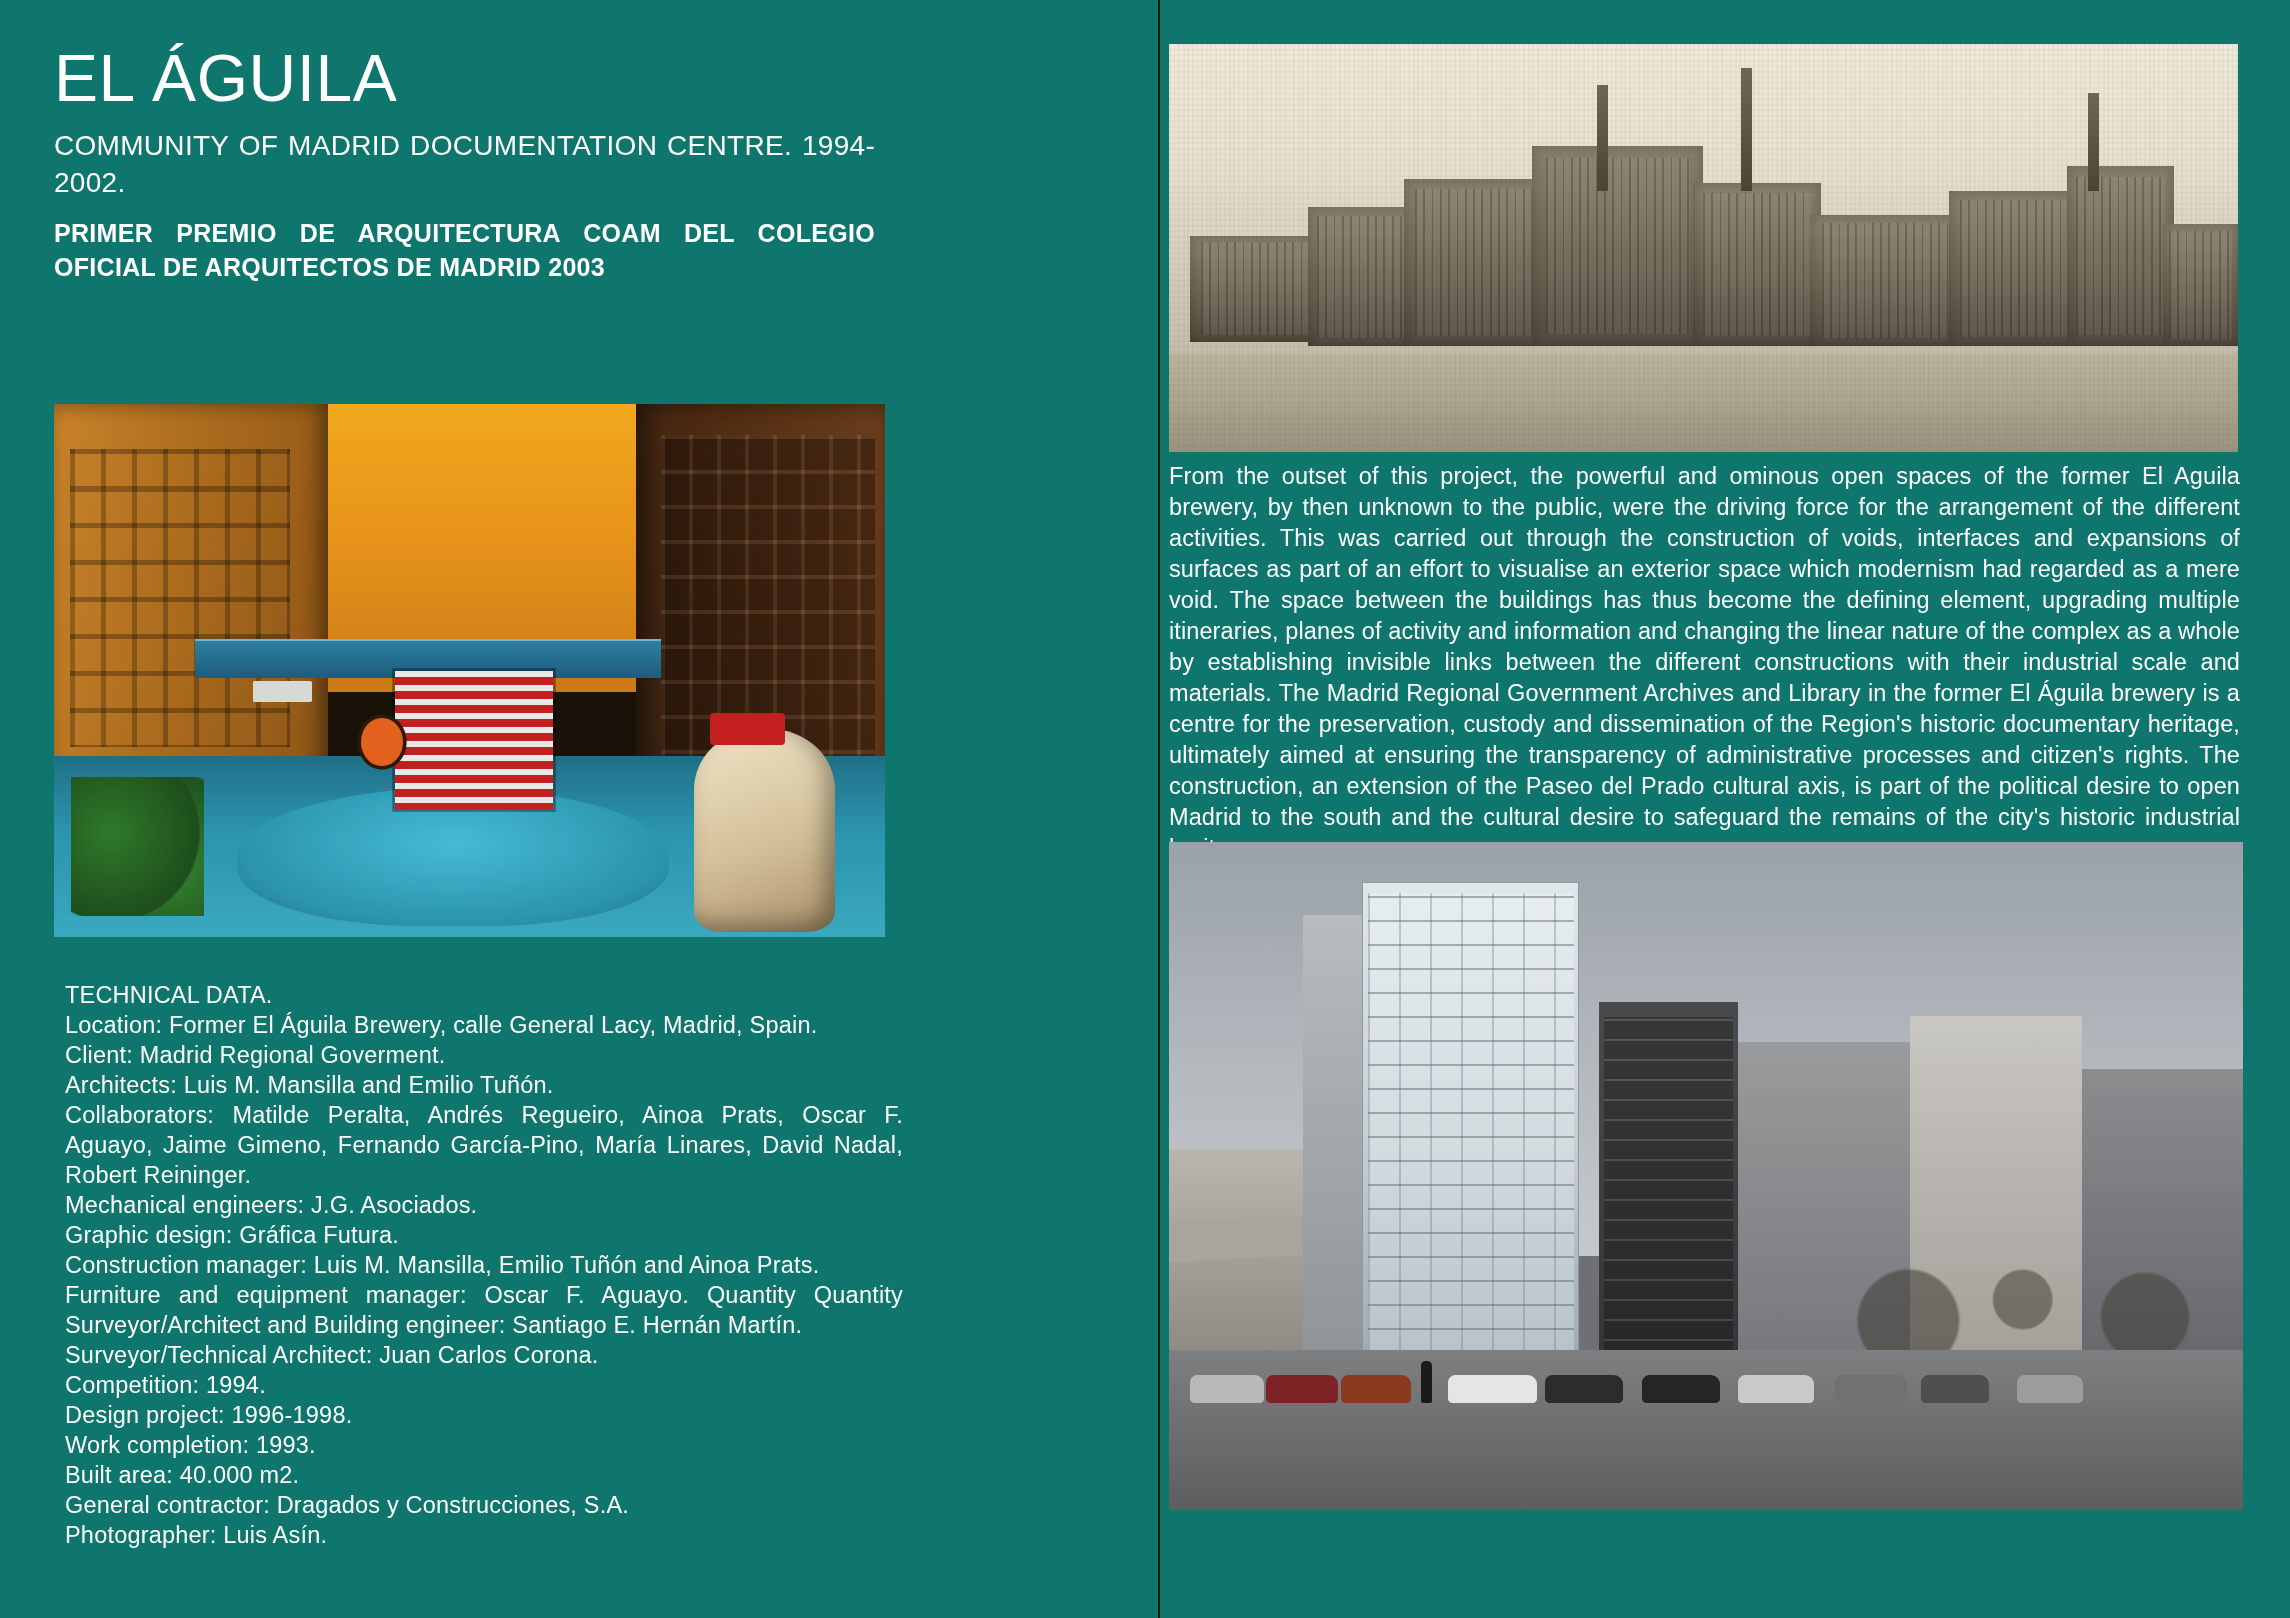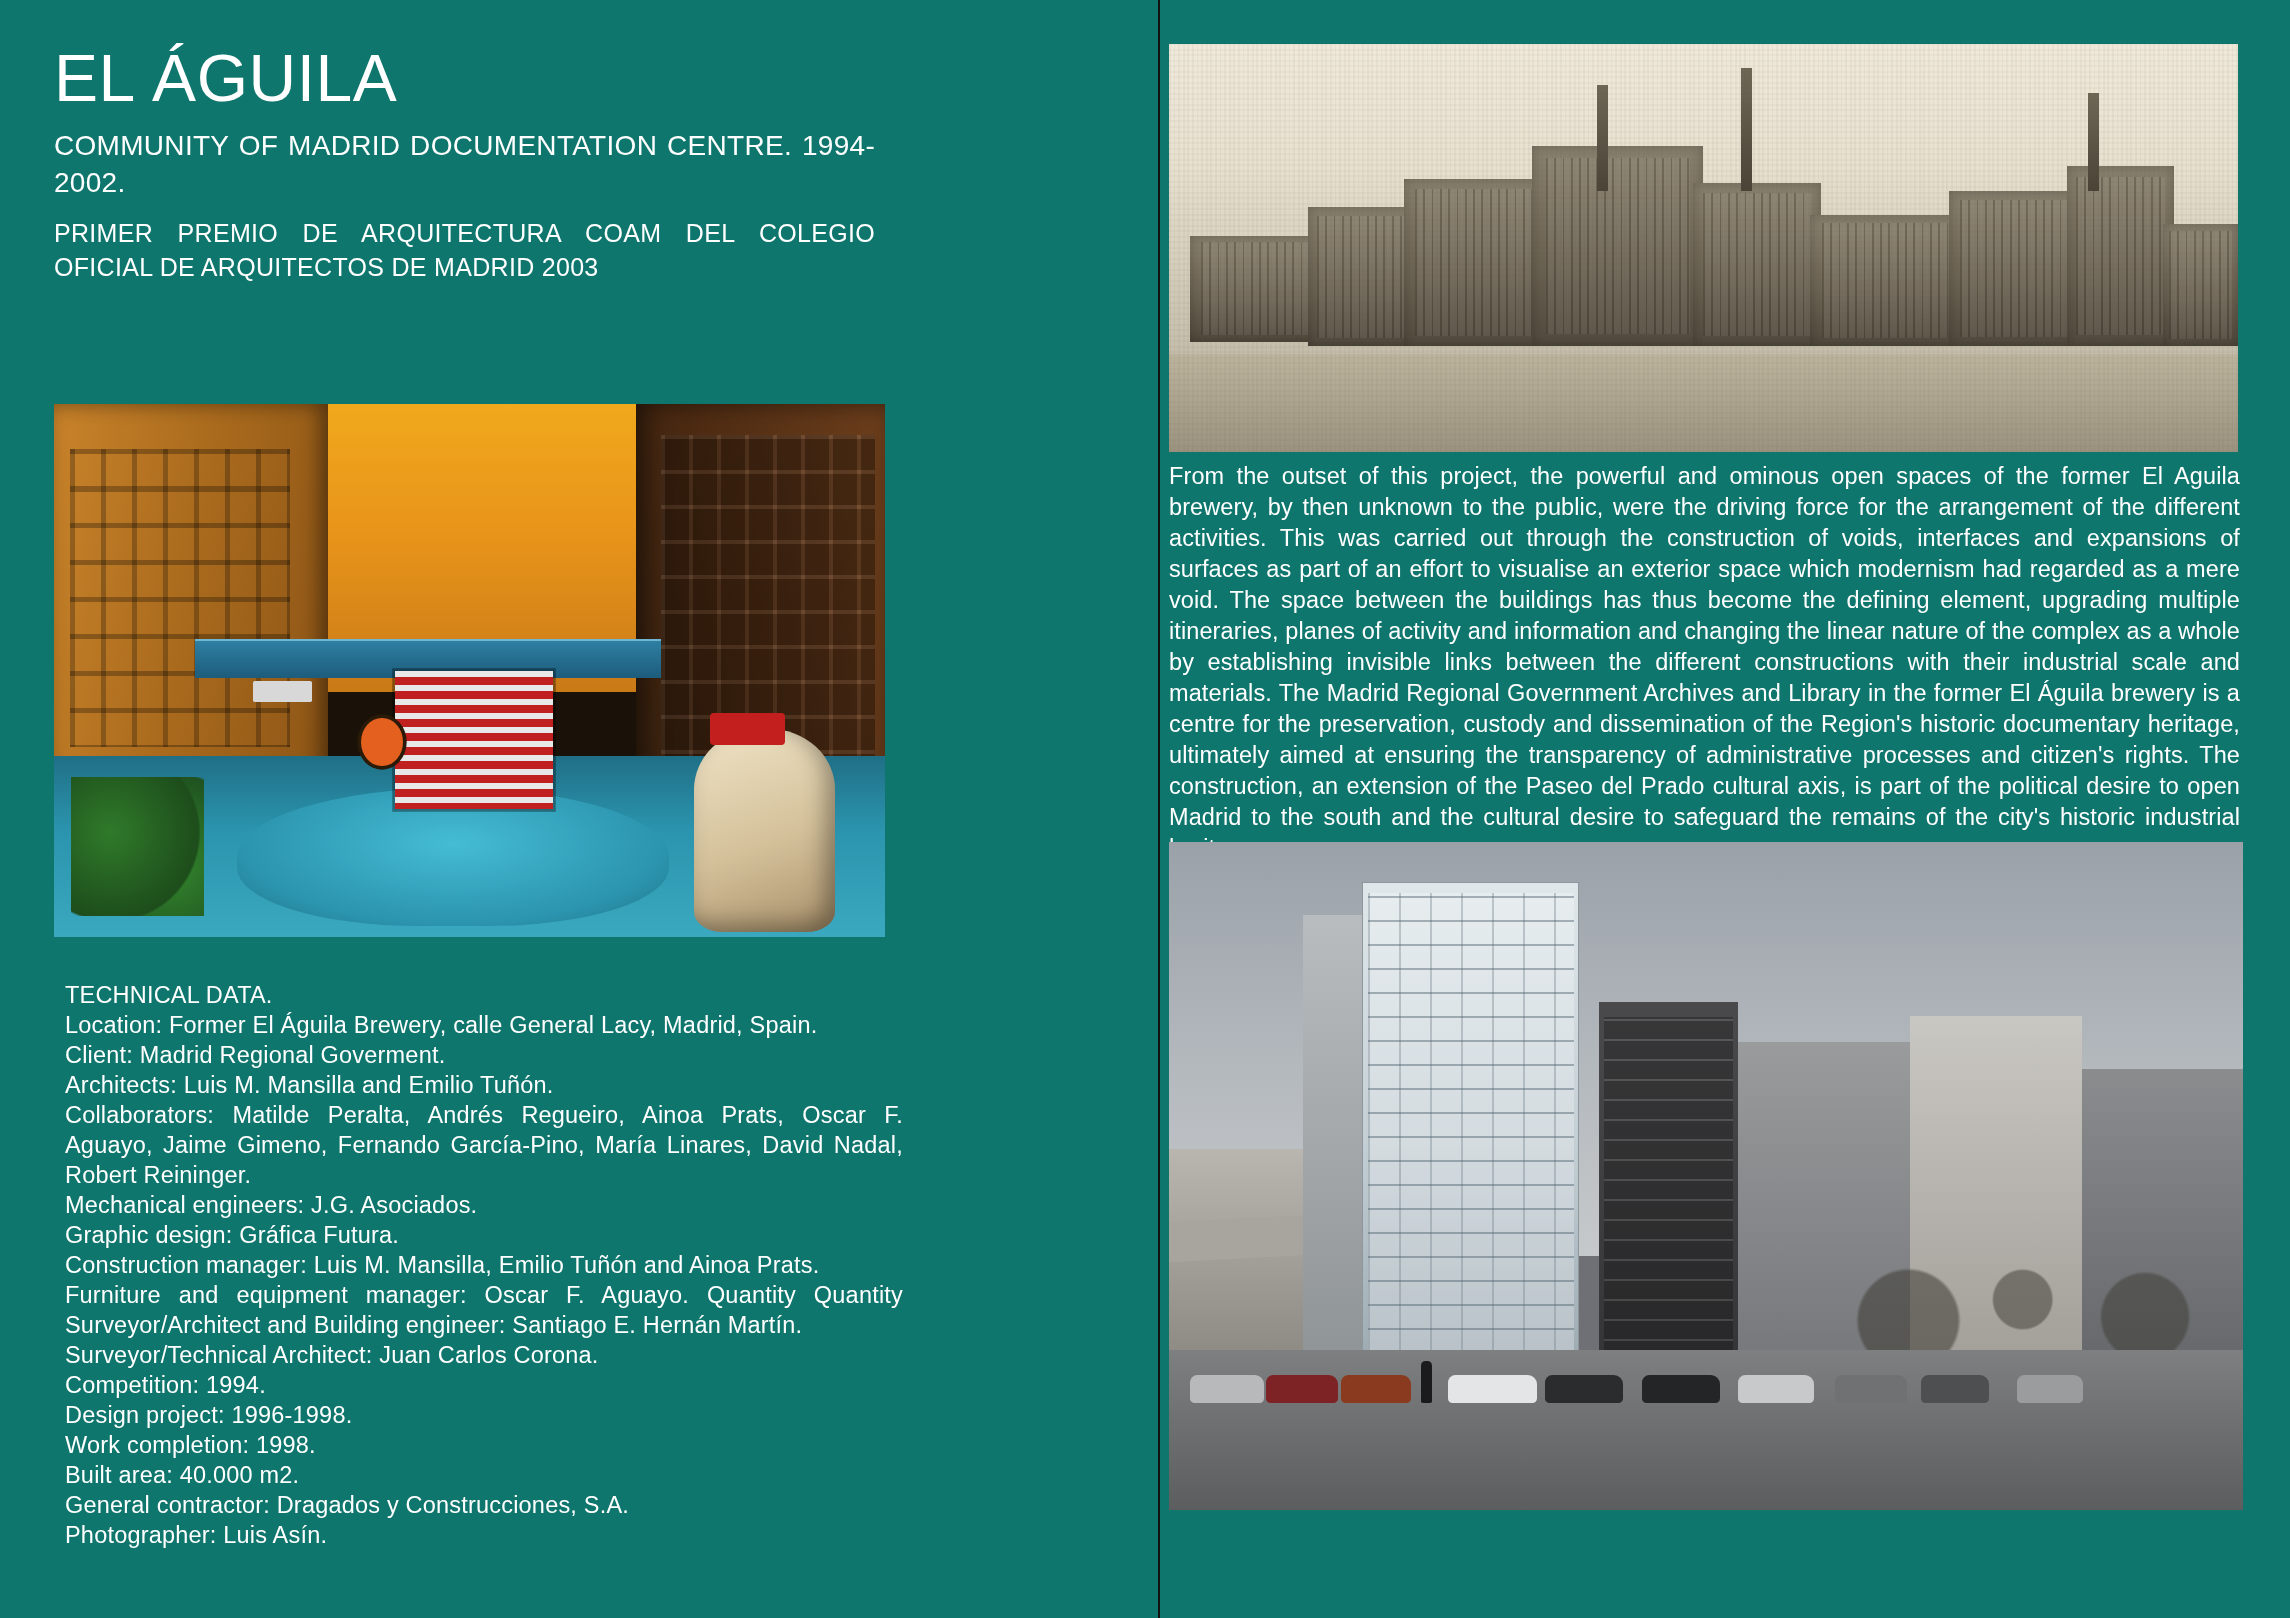--- a/index.html
+++ b/index.html
@@ -48,20 +48,21 @@
   }
   .award {
     font-size: 25px;
     line-height: 34px;
     letter-spacing: 0.3px;
     text-align: justify;
     text-align-last: left;
     margin: 0 0 16.6px 0;
     width: 821px;
     color: #ffffff;
+    font-weight: bold;
   }
 
   
   .img-collage {
     position: absolute;
     left: 54px;
     top: 404px;
     width: 831px;
     height: 533px;
     overflow: hidden;
@@ -387,21 +388,21 @@
     <p class="tech-line">Client: Madrid Regional Goverment.</p>
     <p class="tech-line">Architects: Luis M. Mansilla and Emilio Tuñón.</p>
     <p class="tech-line">Collaborators: Matilde Peralta, Andrés Regueiro, Ainoa Prats, Oscar F. Aguayo, Jaime Gimeno, Fernando García-Pino, María Linares, David Nadal, Robert Reininger.</p>
     <p class="tech-line">Mechanical engineers: J.G. Asociados.</p>
     <p class="tech-line">Graphic design: Gráfica Futura.</p>
     <p class="tech-line">Construction manager: Luis M. Mansilla, Emilio Tuñón and Ainoa Prats.</p>
     <p class="tech-line">Furniture and equipment manager: Oscar F. Aguayo. Quantity Quantity Surveyor/Architect and Building engineer: Santiago E. Hernán Martín.</p>
     <p class="tech-line">Surveyor/Technical Architect: Juan Carlos Corona.</p>
     <p class="tech-line">Competition: 1994.</p>
     <p class="tech-line">Design project: 1996-1998.</p>
-    <p class="tech-line">Work completion: 1998.</p>
+    <p class="tech-line">Work completion: 1993.</p>
     <p class="tech-line">Built area: 40.000 m2.</p>
     <p class="tech-line">General contractor: Dragados y Construcciones, S.A.</p>
     <p class="tech-line">Photographer: Luis Asín.</p>
   </div>
 
   <div class="v-divider"></div>
 
   <div class="img-historic">
     <div class="hist-sky"></div>
     <div class="hist-skyline"></div>

